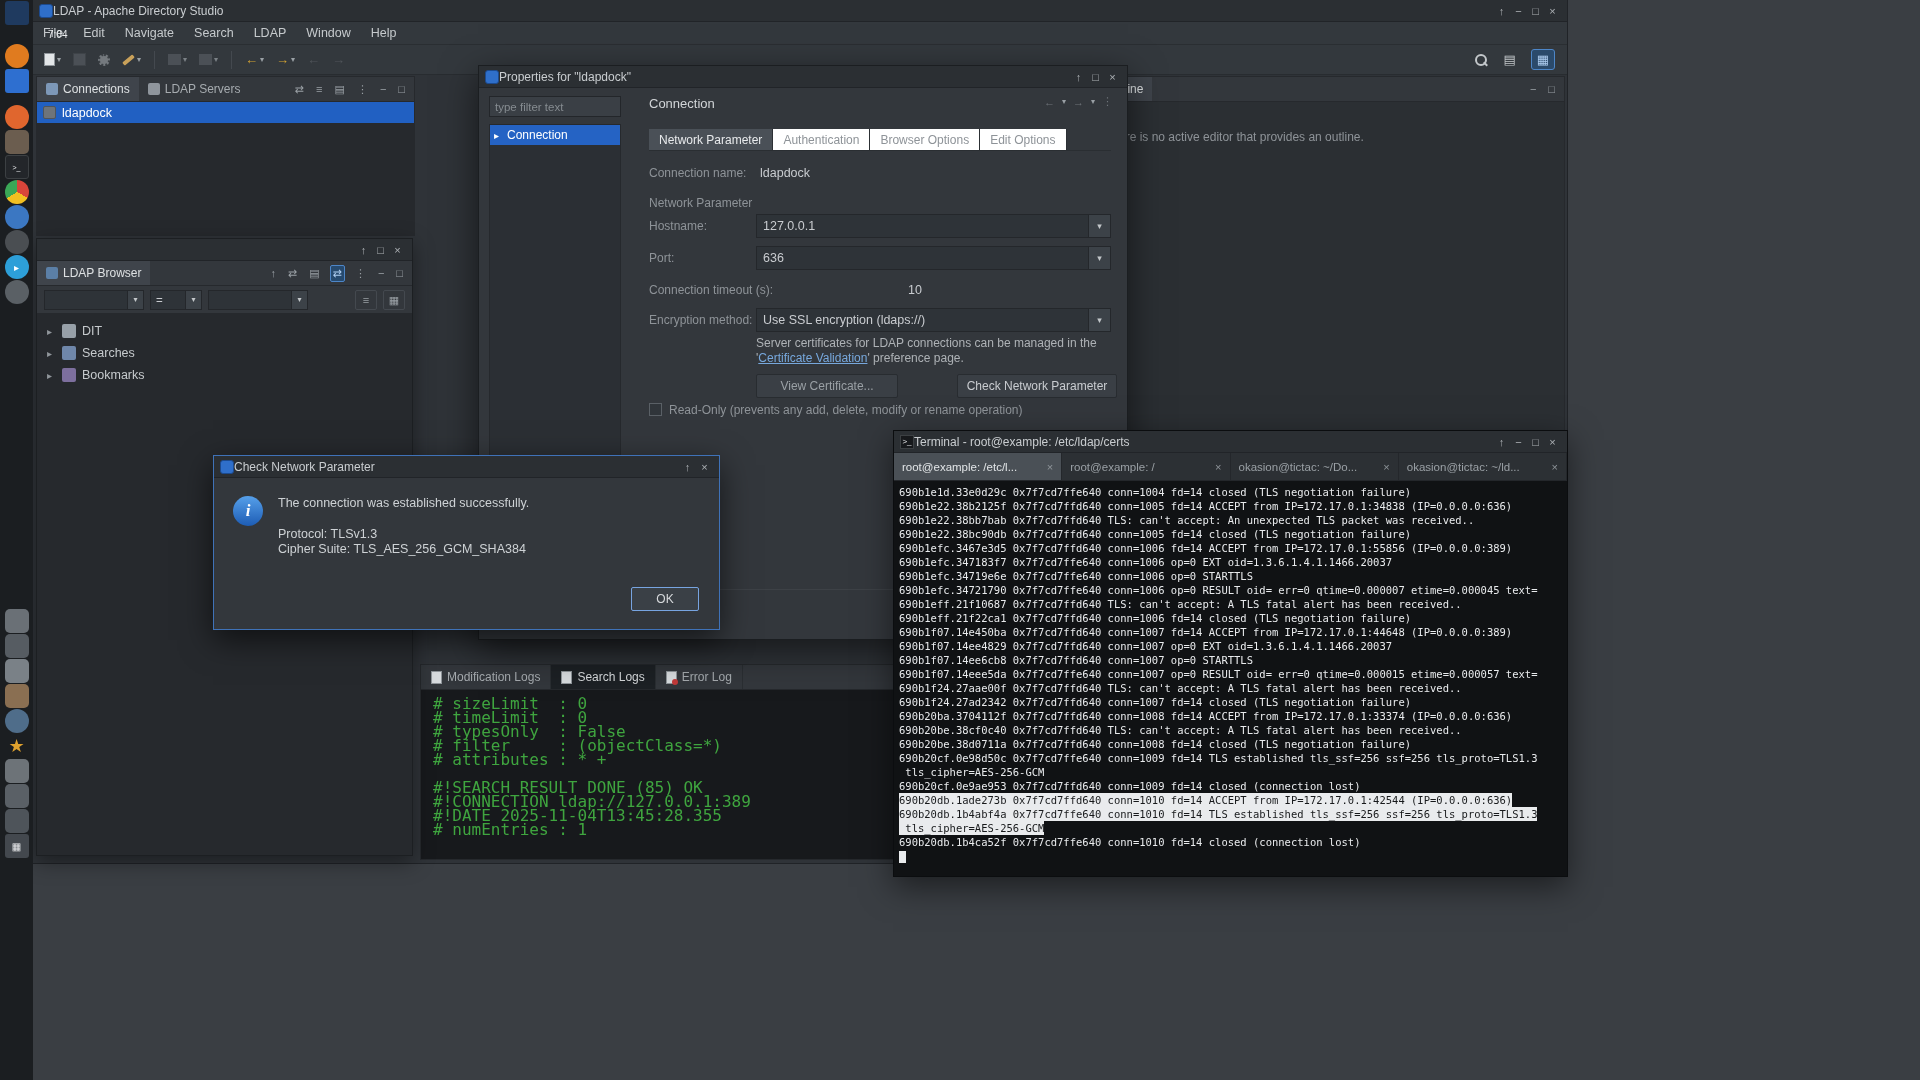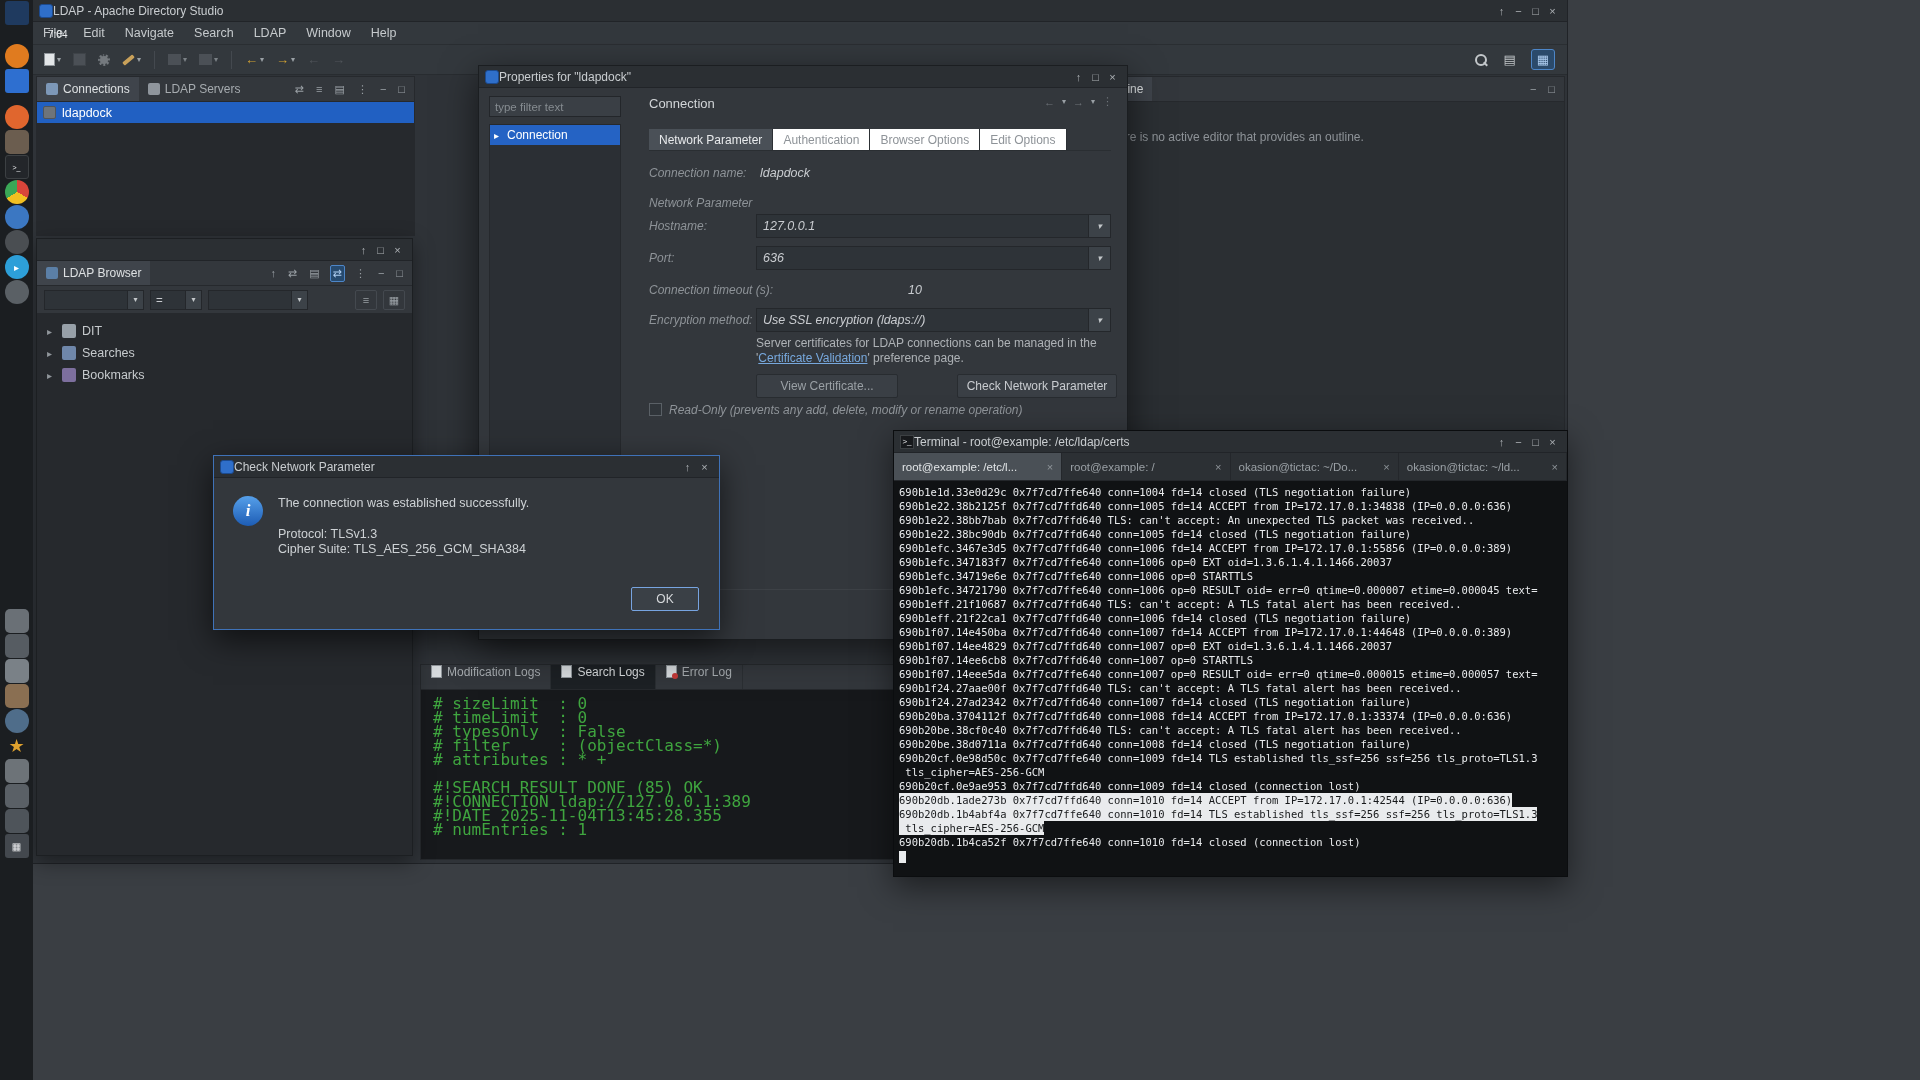--- a/index.html
+++ b/index.html
@@ -61,21 +61,21 @@
   .conn-row.selected { background:#2160c2; }
   .conn-ic { width:13px; height:13px; border-radius:2px; background:#6e747a; border:1px solid #50555a; }
 
   
   #outline-view { position:absolute; left:1047px; top:76px; width:485px; height:784px; background:#2f3338; border:1px solid #26292d; }
   #outline-body { position:absolute; top:25px; left:0; right:0; bottom:0; background:#2b2f33; }
   #outline-msg { position:absolute; left:24px; top:28px; font-size:12px; color:#8e9398; white-space:nowrap; }
 
   
   #logs-view { position:absolute; left:387px; top:664px; width:710px; height:196px; background:#2f3338; border:1px solid #26292d; }
-  .ltab { display:flex; gap:5px; padding:0 10px; height:100%; font-size:12px; color:#a6abaf; border-right:1px solid #2a2e32; }
+  .ltab { display:flex; align-items:center; gap:5px; padding:0 10px; height:100%; font-size:12px; color:#a6abaf; border-right:1px solid #2a2e32; }
   .ltab.selected { background:#1d2125; color:#d6d9db; }
   .lic { width:11px; height:13px; background:#d8dcdf; border:1px solid #8f959a; position:relative; }
   .lic.err::after { content:""; position:absolute; right:-2px; bottom:-2px; width:6px; height:6px; border-radius:50%; background:#c23a3a; }
   #logs-body { position:absolute; top:25px; left:0; right:0; bottom:0; background:#17191c; padding:7px 0 0 12px;
                font-family:"DejaVu Sans Mono",monospace; font-size:16px; line-height:14px; color:#3fa53f; }
   .logline { white-space:pre; height:14px; }
 
   
   #browser-window { position:absolute; left:36px; top:238px; width:377px; height:618px; z-index:5;
                     background:#2f3338; border:1px solid #1c1f22; box-shadow:0 6px 20px rgba(0,0,0,.4); }
@@ -97,21 +97,21 @@
   .filter-input::placeholder { color:#868c91; }
   #props-nav { position:absolute; top:28px; left:0; right:0; bottom:0; background:#2b2f34; border:1px solid #26292d; }
   .nav-item { height:20px; display:flex; align-items:center; gap:4px; padding-left:4px; font-size:12px; }
   .nav-item.selected { background:#2563c4; color:#fff; }
   #props-right { position:absolute; left:152px; top:22px; right:10px; bottom:10px; }
   #props-header { position:absolute; top:8px; left:18px; font-size:13px; color:#d2d5d8; }
   #props-htools { position:absolute; top:7px; right:4px; display:flex; gap:7px; color:#6f747a; font-size:11px; align-items:center; }
   #props-tabs { position:absolute; top:41px; left:18px; right:6px; height:22px; display:flex; border-bottom:1px solid #2a2e32; }
   .ptab { padding:0 10px; line-height:22px; font-size:12px; color:#8e9398; background:#ffffff; border-right:1px solid #2c3034; }
   .ptab.selected { background:#4a5057; color:#e8eaec; }
-  .frow { position:absolute; left:18px; right:6px; height:24px; font-size:12px;font-style:italic; }
+  .frow { position:absolute; left:18px; right:6px; height:24px; font-size:12px; }
   .flabel { position:absolute; left:0; line-height:24px; color:#8e9398; white-space:nowrap; }
   .fvalue { position:absolute; left:111px; line-height:24px; color:#c9ccd0; font-size:12.5px; }
   .combo { position:absolute; left:107px; right:0; top:0; height:24px; background:#2e3338; border:1px solid #24272b; }
   .combo .cval { position:absolute; left:6px; right:24px; line-height:22px; font-size:12.5px; color:#c9ccd0; white-space:nowrap; overflow:hidden; }
   .combo .cbtn2 { position:absolute; right:0; top:0; bottom:0; width:22px; background:#3c4248; border-left:1px solid #24272b; text-align:center; line-height:22px; font-size:9px; color:#c3c7ca; }
   .cert-note { position:absolute; left:125px; font-size:12px; color:#aeb2b6; line-height:15px; }
   .cert-note a { color:#77a8dd; text-decoration:underline; cursor:pointer; }
   .btn { position:absolute; height:24px; background:#3a3f45; border:1px solid #282c30; border-radius:2px;
          font-size:12px; color:#c9ccd0; text-align:center; line-height:22px; }
   .btn.gray { color:#9aa0a5; }

